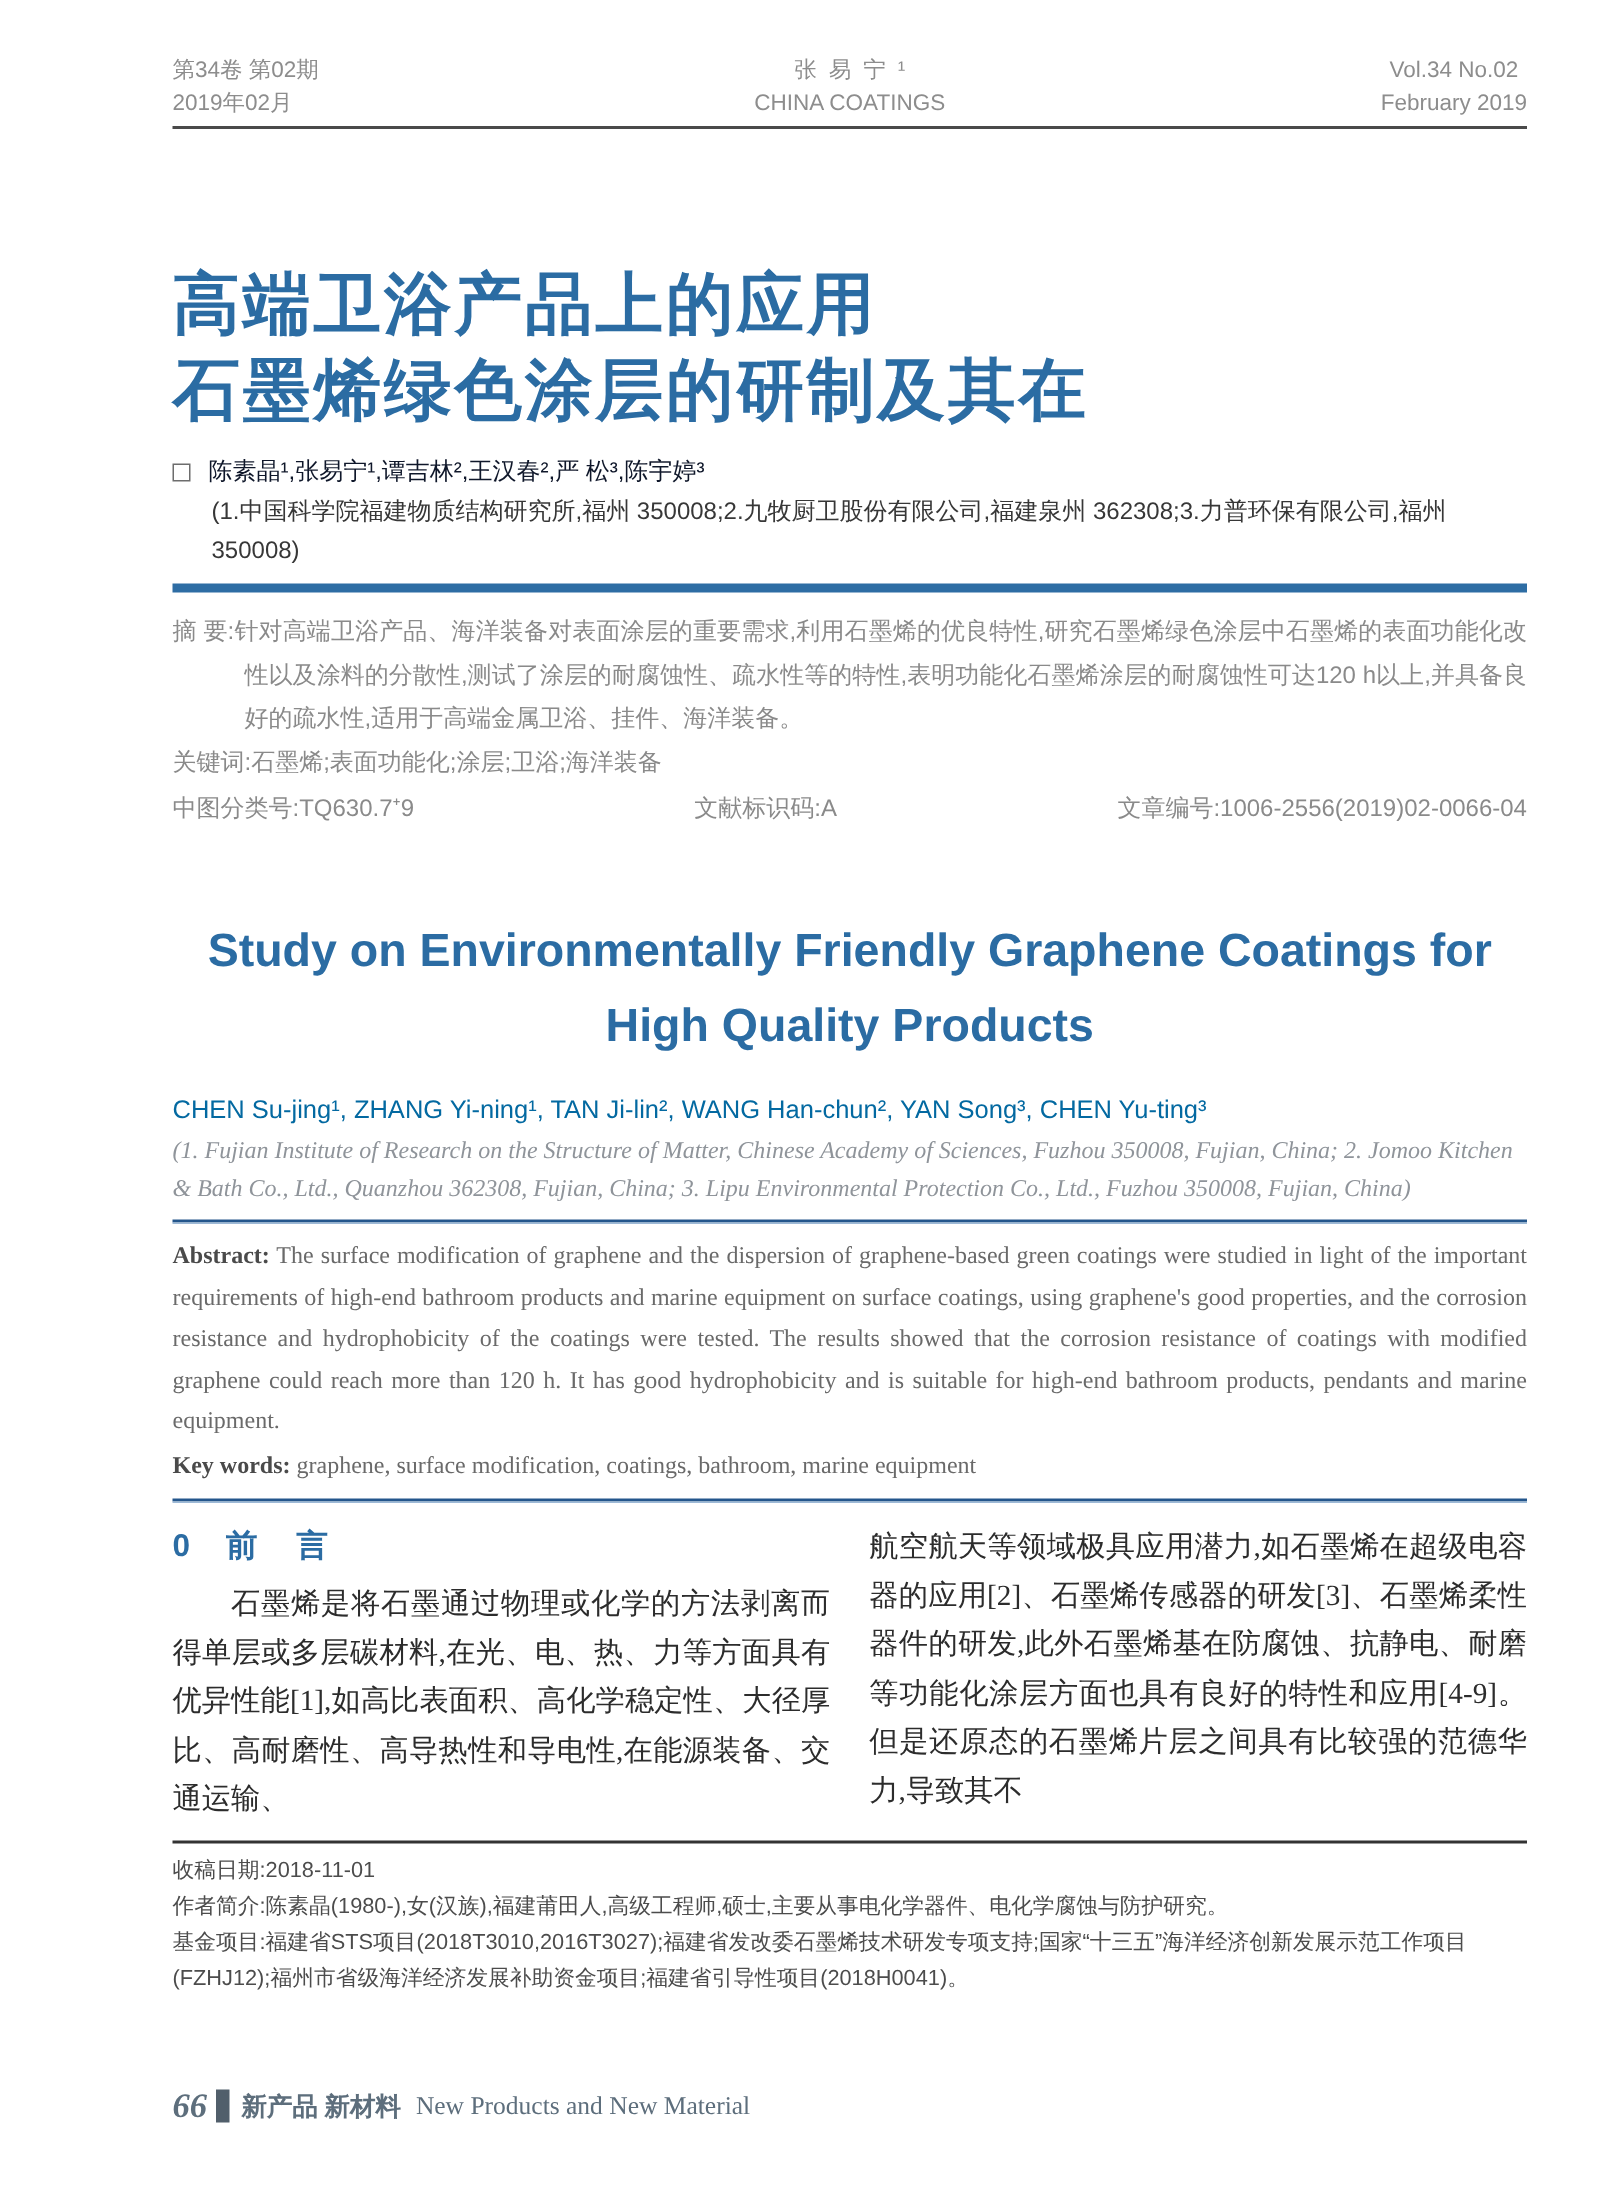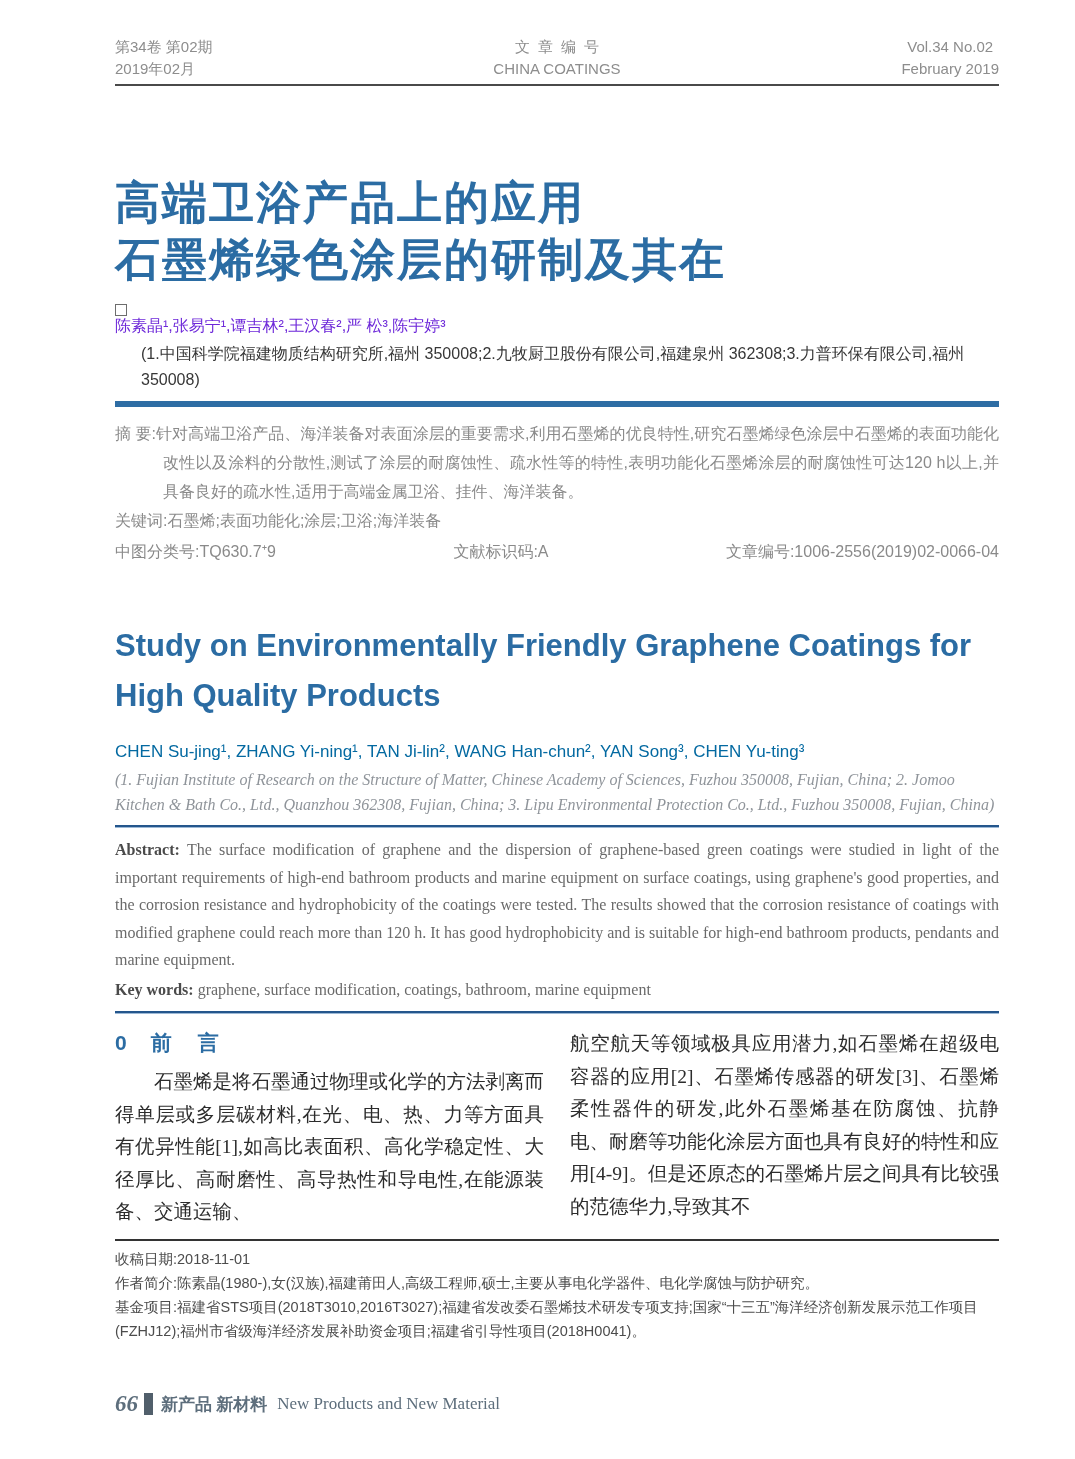--- a/index.html
+++ b/index.html
@@ -1,44 +1,44 @@
 <!DOCTYPE html>
 <html><head>
 <meta charset="utf-8">
 <style>
   * { margin:0; padding:0; box-sizing:border-box; }
   html,body { background:#ffffff; }
   body { width:1075px; font-family:"Liberation Sans", sans-serif; }
-  .page { position:relative; width:1075px; height:1459px; overflow:hidden; background:#fff; padding:36px 76px 0 115px; }
+  .page { position:relative; width:1075px; height:1459px; overflow:hidden; background:#fff; padding:36px 57px 0 115px; }
 
   
   .hdr-row { display:flex; justify-content:space-between; align-items:flex-start; color:#8d8d8d; font-size:15px; line-height:22px; }
   .hdr-center { text-align:center; }
   .journal-zh { letter-spacing:8px; margin-right:-8px; }
   .hdr-right { text-align:center; }
   .hdr-rule { border-bottom:2px solid #4a4a4a; margin-top:4px; }
   .doi { font-family:"Liberation Serif", serif; color:#2f2f2f; font-size:15px; margin-top:3px; }
 
   
   .title-zh { margin-top:88px; color:#2b6ca3; font-weight:900; font-size:45px; line-height:57px; letter-spacing:2px; font-family:"Liberation Sans", sans-serif; }
 
   
-  .authors-zh { margin-top:16px; font-size:16px; color:#6d28d9; display:flex; align-items:flex-start;flex-direction:column; }
+  .authors-zh { margin-top:16px; font-size:16px; color:#0f172a; display:flex; align-items:center; }
   .marker { display:inline-block; width:12px; height:12px; border:1.5px solid #6d6d6d; margin-right:12px; flex:0 0 auto; }
   .affil-zh { padding-left:26px; font-size:16px; color:#373737; line-height:26px; margin-top:4px; }
 
   .blue-bar { margin-top:8px; height:6px; background:#2e6da4; }
 
   
   .abstract-zh { margin-top:12px; color:#8a8a8a; font-size:16px; line-height:29px; }
   .hanging { padding-left:48px; text-indent:-48px; text-align:justify; }
   .clc-row { display:flex; justify-content:space-between; margin-top:4px; color:#8a8a8a; font-size:16px; line-height:26px; }
 
   
-  .title-en { margin-top:56px; color:#2b6ca3; font-weight:bold; font-size:31px; line-height:50px; }
+  .title-en { margin-top:56px; color:#2b6ca3; font-weight:bold; font-size:31px; line-height:50px;text-align:center; }
   .authors-en { margin-top:18px; color:#0369a1; font-size:17px; line-height:26px; }
   .affil-en { font-family:"Liberation Serif", serif; font-style:italic; color:#8f949a; font-size:16px; line-height:25px; margin-top:2px; }
   .thin-rule { margin-top:8px; height:0; border-top:2px solid #24568c; border-bottom:1px solid #9db9d6; }
   .abstract-en { font-family:"Liberation Serif", serif; color:#6a6a6a; font-size:16px; line-height:27.5px; text-align:justify; margin-top:8px; }
   .abstract-en b { color:#4a4a4a; }
   .kw-en { margin-top:2px; }
 
   
   .intro { display:flex; gap:26px; margin-top:14px; }
   .col { flex:1 1 0; }
@@ -63,21 +63,21 @@
 
 <div class="page">
 
   <header>
     <div class="hdr-row">
       <div class="hdr-left">
         <div>第34卷 第02期</div>
         <div>2019年02月</div>
       </div>
       <div class="hdr-center">
-        <div class="journal-zh">文章编号</div>
+        <div class="journal-zh">张易宁¹</div>
         <div>CHINA COATINGS</div>
       </div>
       <div class="hdr-right">
         <div>Vol.34 No.02</div>
         <div>February 2019</div>
       </div>
     </div>
     <div class="hdr-rule"></div>
   </header>
 

